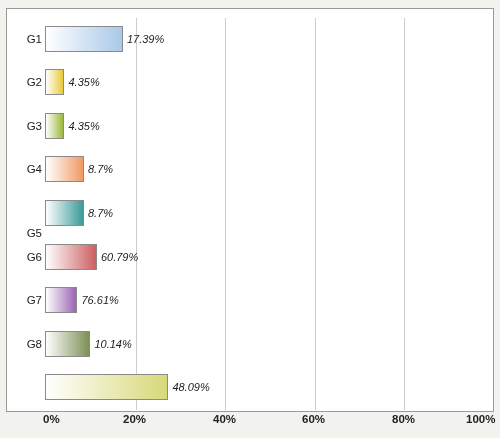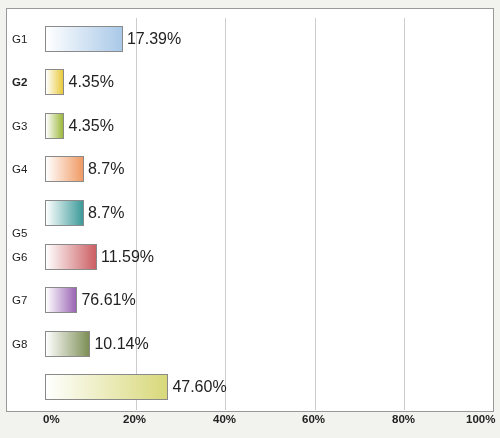--- a/index.html
+++ b/index.html
@@ -47,30 +47,31 @@
   }
   .bar {
     position: absolute;
     left: 0;
     height: 26px;
     border: 1px solid #8a8a8a;
     box-sizing: border-box;
   }
   .bar-label {
     position: absolute;
-    font-size: 16px;
+    font-size: 11px;
     color: #222222;
     white-space: nowrap;
     line-height: 26px;
+    font-style: italic;
   }
   .cat-label {
     position: absolute;
     font-size: 11.5px;
     color: #222222;
-    text-align: left;
+    text-align: right;
     line-height: 26px;
   }
   .xtick {
     position: absolute;
     font-size: 11.5px;
     color: #222222;
     font-weight: bold;
     white-space: nowrap;
   }
 </style>
@@ -82,43 +83,43 @@
     <div id="plot-area">
         <div class="gridline" style="left: 90px;"></div>
         <div class="gridline" style="left: 179px;"></div>
         <div class="gridline" style="left: 269px;"></div>
         <div class="gridline" style="left: 358px;"></div>
       </div>
   </div>
 <div class="cat-label" style="left: 12px; top: 25.7778px; width: 30px; height: 26px;">G1</div>
     <div class="bar" title="G1 17.39%" style="left: 45px; top: 25.7778px; width: 77.9072px; background: linear-gradient(to right, rgb(255, 255, 255) 0%, rgb(169, 201, 232) 100%);"></div>
     <div class="bar-label" style="left: 126.907px; top: 25.7778px;">17.39%</div>
-    <div class="cat-label" style="left: 12px; top: 69.3333px; width: 30px; height: 26px; font-weight: bold;">G2</div>
+    <div class="cat-label" style="left: 12px; top: 69.3333px; width: 30px; height: 26px;">G2</div>
     <div class="bar" title="G2 4.35%" style="left: 45px; top: 69.3333px; width: 19.488px; background: linear-gradient(to right, rgb(255, 255, 255) 0%, rgb(232, 201, 58) 100%);"></div>
     <div class="bar-label" style="left: 68.488px; top: 69.3333px;">4.35%</div>
     <div class="cat-label" style="left: 12px; top: 112.889px; width: 30px; height: 26px;">G3</div>
     <div class="bar" title="G3 4.35%" style="left: 45px; top: 112.889px; width: 19.488px; background: linear-gradient(to right, rgb(255, 255, 255) 0%, rgb(156, 184, 60) 100%);"></div>
     <div class="bar-label" style="left: 68.488px; top: 112.889px;">4.35%</div>
     <div class="cat-label" style="left: 12px; top: 156.444px; width: 30px; height: 26px;">G4</div>
     <div class="bar" title="G4 8.7%" style="left: 45px; top: 156.444px; width: 38.976px; background: linear-gradient(to right, rgb(255, 255, 255) 0%, rgb(240, 154, 99) 100%);"></div>
     <div class="bar-label" style="left: 87.976px; top: 156.444px;">8.7%</div>
     <div class="cat-label" style="left: 12px; top: 200px; width: 30px; height: 26px; margin-top: 20px;">G5</div>
     <div class="bar" title="G5 8.7%" style="left: 45px; top: 200px; width: 38.976px; background: linear-gradient(to right, rgb(255, 255, 255) 0%, rgb(60, 154, 154) 100%);"></div>
     <div class="bar-label" style="left: 87.976px; top: 200px;">8.7%</div>
     <div class="cat-label" style="left: 12px; top: 243.556px; width: 30px; height: 26px;">G6</div>
     <div class="bar" title="G6 11.59%" style="left: 45px; top: 243.556px; width: 51.9232px; background: linear-gradient(to right, rgb(255, 255, 255) 0%, rgb(204, 95, 99) 100%);"></div>
-    <div class="bar-label" style="left: 100.923px; top: 243.556px;">11.59%</div>
+    <div class="bar-label" style="left: 100.923px; top: 243.556px;">60.79%</div>
     <div class="cat-label" style="left: 12px; top: 287.111px; width: 30px; height: 26px;">G7</div>
     <div class="bar" title="G7 7.25%" style="left: 45px; top: 287.111px; width: 32.48px; background: linear-gradient(to right, rgb(255, 255, 255) 0%, rgb(154, 100, 180) 100%);"></div>
     <div class="bar-label" style="left: 81.48px; top: 287.111px;">76.61%</div>
     <div class="cat-label" style="left: 12px; top: 330.667px; width: 30px; height: 26px;">G8</div>
     <div class="bar" title="G8 10.14%" style="left: 45px; top: 330.667px; width: 45.4272px; background: linear-gradient(to right, rgb(255, 255, 255) 0%, rgb(125, 143, 86) 100%);"></div>
     <div class="bar-label" style="left: 94.4272px; top: 330.667px;">10.14%</div>
     <div class="cat-label" style="left: 12px; top: 374.222px; width: 30px; height: 26px; margin-left: 40px;">G9</div>
     <div class="bar" title="G9 27.54%" style="left: 45px; top: 374.222px; width: 123.379px; background: linear-gradient(to right, rgb(255, 255, 255) 0%, rgb(216, 216, 122) 100%);"></div>
-    <div class="bar-label" style="left: 172.379px; top: 374.222px;">47.60%</div>
+    <div class="bar-label" style="left: 172.379px; top: 374.222px;">48.09%</div>
     <div class="xtick" style="top: 413px; left: 43px;">0%</div>
     <div class="xtick" style="top: 413px; left: 123px;">20%</div>
     <div class="xtick" style="top: 413px; left: 213px;">40%</div>
     <div class="xtick" style="top: 413px; left: 302px; text-align: right;">60%</div>
     <div class="xtick" style="top: 413px; left: 392px; text-align: right;">80%</div>
     <div class="xtick" style="top: 413px; left: 466px;">100%</div>
   </div>
 
 </body></html>

